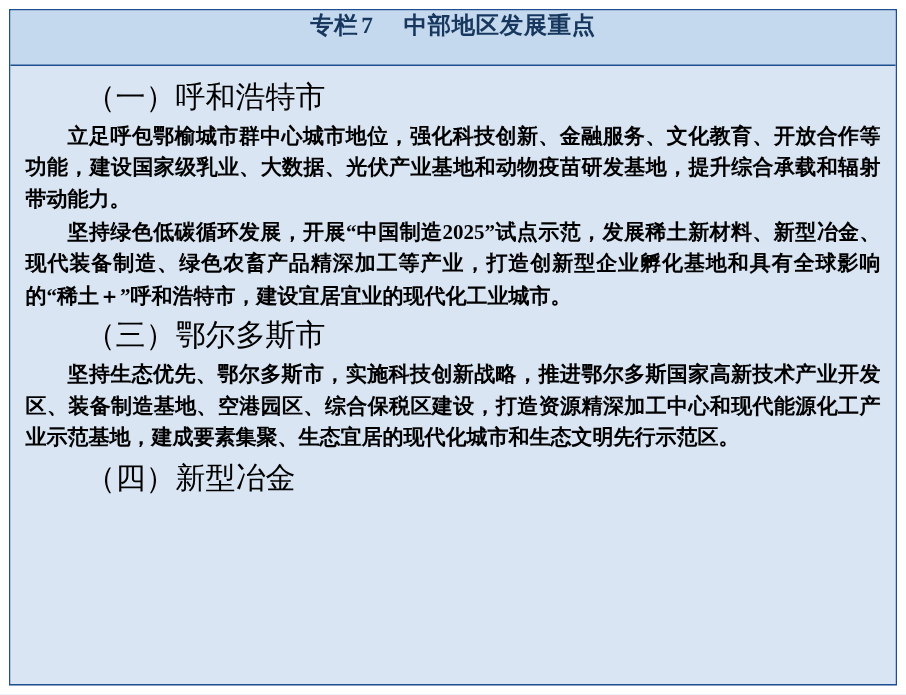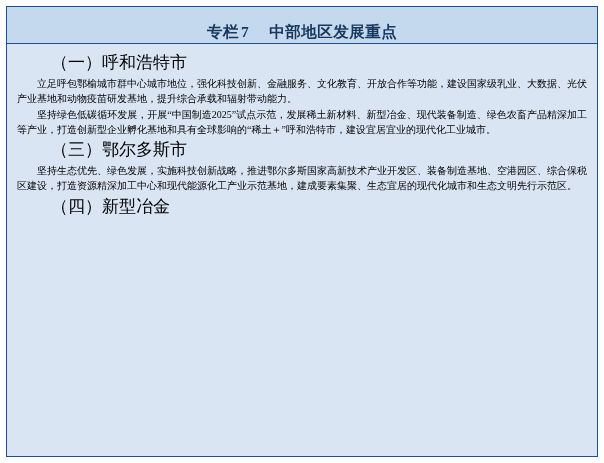--- a/index.html
+++ b/index.html
@@ -24,21 +24,21 @@
     background: #d9e5f3;
     display: flex;
     flex-direction: column;
   }
   .box-header {
     height: 36px;
     min-height: 36px;
     background: #c5d9ee;
     border-bottom: 1px solid #1d4f91;
     display: flex;
-    align-items: flex-end;
+    align-items: flex-start;
     justify-content: center;
   }
   .box-title {
     font-size: 15.5px;
     color: #17375e;
     font-weight: bold;
     letter-spacing: 0.5px;
     font-family: "Liberation Serif", "DejaVu Serif", serif;
   }
   .box-title .num {
@@ -49,36 +49,37 @@
     width: 18px;
   }
   .box-body {
     flex: 1;
     background: #d9e5f3;
     padding: 6px 10px 4px 10px;
     box-sizing: border-box;
     overflow: hidden;
   }
   .sec-title {
-    font-size: 17px;
+    font-size: 20px;
     color: #000000;
     line-height: 1.53;
     text-indent: 2em;
     margin: 0;
     font-family: "Liberation Serif", "DejaVu Serif", serif;
   }
   .sec-para {
-    font-size: 10px;
+    font-size: 14px;
     color: #000000;
     line-height: 1.53;
     text-indent: 2em;
     margin: 0;
     text-align: justify;
     text-justify: inter-ideograph;
     font-family: "Liberation Serif", "DejaVu Serif", serif;
+    font-weight: bold;
   }
 </style>
 </head>
 <body>
 
 <div class="box">
 
   <div class="box-header">
     <div class="box-title">
       <span>专栏</span><span class="num">7</span><span class="gap"></span><span>中部地区发展重点</span>
@@ -86,18 +87,18 @@
   </div>
 
   <div class="box-body">
 
     <p class="sec-title">（一）呼和浩特市</p>
     <p class="sec-para">立足呼包鄂榆城市群中心城市地位，强化科技创新、金融服务、文化教育、开放合作等功能，建设国家级乳业、大数据、光伏产业基地和动物疫苗研发基地，提升综合承载和辐射带动能力。</p>
 
     <p class="sec-para">坚持绿色低碳循环发展，开展“中国制造2025”试点示范，发展稀土新材料、新型冶金、现代装备制造、绿色农畜产品精深加工等产业，打造创新型企业孵化基地和具有全球影响的“稀土＋”呼和浩特市，建设宜居宜业的现代化工业城市。</p>
 
     <p class="sec-title">（三）鄂尔多斯市</p>
-    <p class="sec-para">坚持生态优先、绿色发展，实施科技创新战略，推进鄂尔多斯国家高新技术产业开发区、装备制造基地、空港园区、综合保税区建设，打造资源精深加工中心和现代能源化工产业示范基地，建成要素集聚、生态宜居的现代化城市和生态文明先行示范区。</p>
+    <p class="sec-para">坚持生态优先、鄂尔多斯市，实施科技创新战略，推进鄂尔多斯国家高新技术产业开发区、装备制造基地、空港园区、综合保税区建设，打造资源精深加工中心和现代能源化工产业示范基地，建成要素集聚、生态宜居的现代化城市和生态文明先行示范区。</p>
 
     <p class="sec-title">（四）新型冶金</p>
 
   </div>
 </div>
 
 </body></html>

